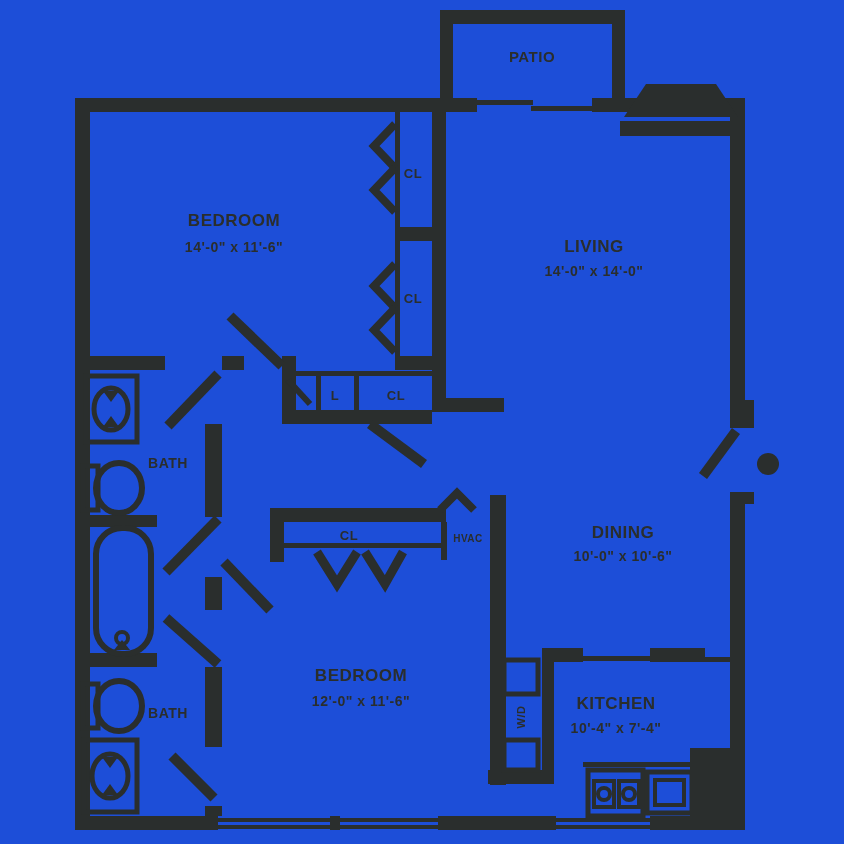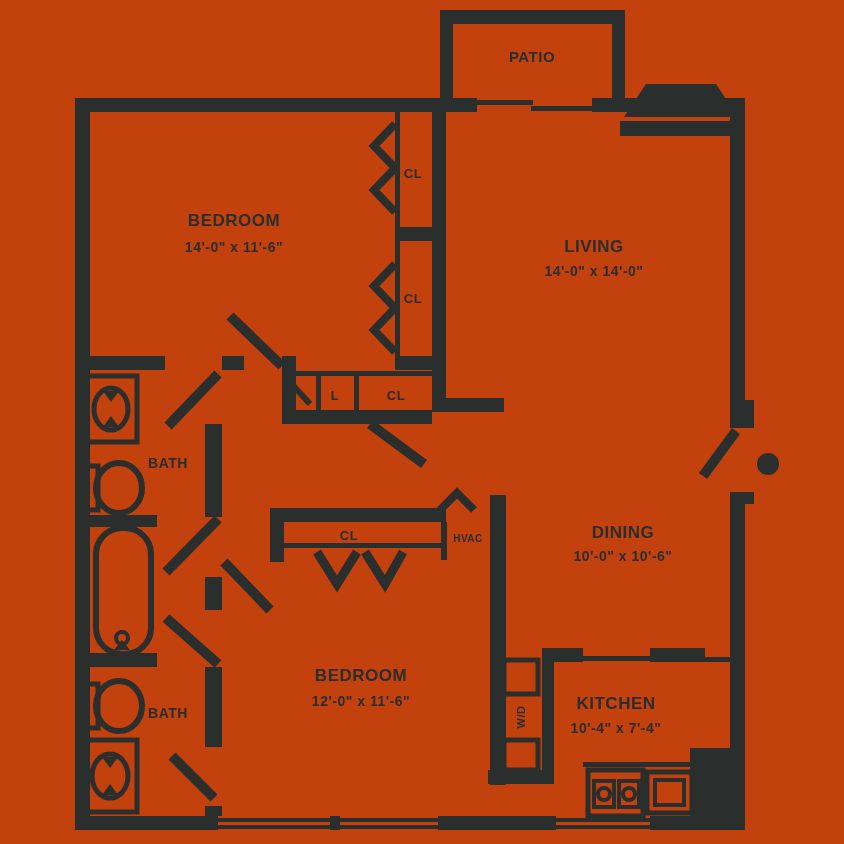--- a/index.html
+++ b/index.html
@@ -1,16 +1,16 @@
 <!DOCTYPE html>
 <html><head>
 <meta charset="utf-8">
 <style>
   html,body{margin:0;padding:0;background:#fff;}
-  #stage{width:844px;height:844px;background:#c2410c;position:relative;overflow:hidden;}
+  #stage{width:844px;height:844px;background:#1d4ed8;position:relative;overflow:hidden;}
   svg{display:block;}
   .wl{fill:#2a2e2d;}
   .ln{stroke:#2a2e2d;fill:none;}
   .tx{fill:#2a2e2d;font-family:"Liberation Sans",sans-serif;font-weight:700;text-anchor:middle;letter-spacing:0.5px;}
   .t17{font-size:17px;} .t14{font-size:14px;} .t15{font-size:15px;}
   .t13{font-size:13px;} .t11{font-size:11px;} .t10{font-size:10px;}
 </style>
 </head>
 <body>
 

